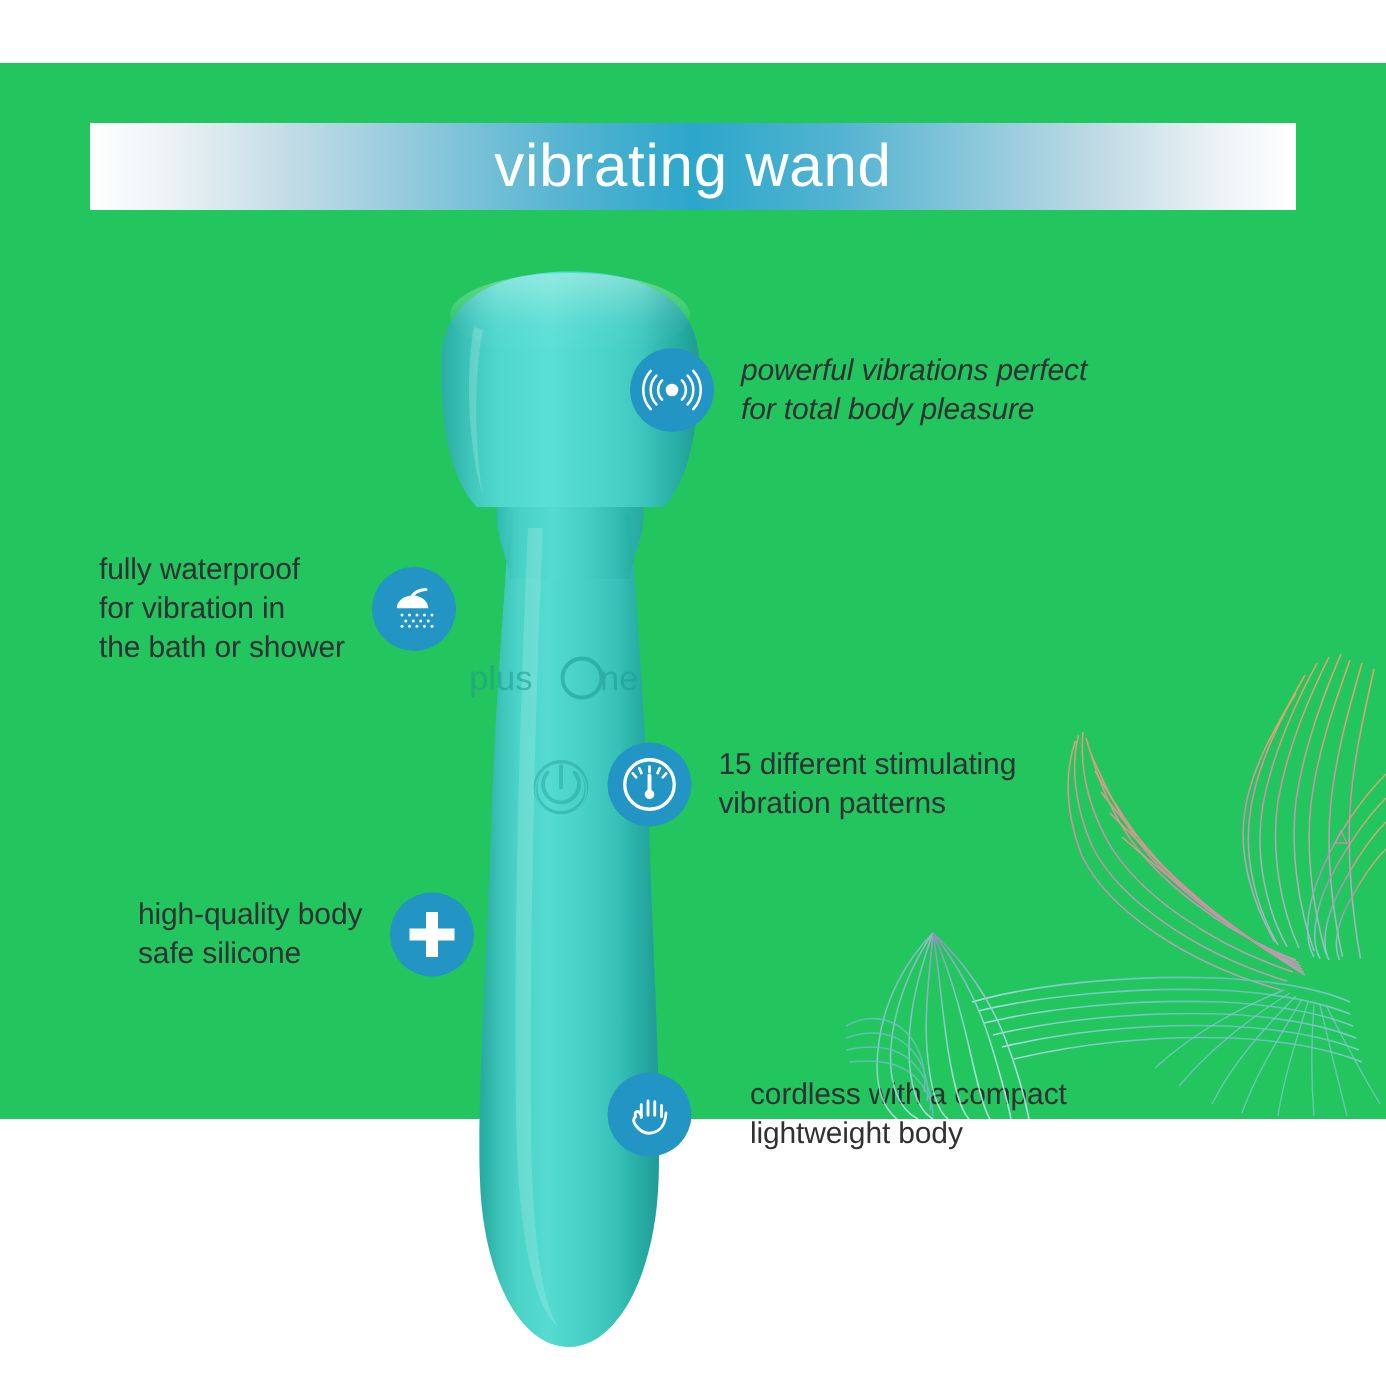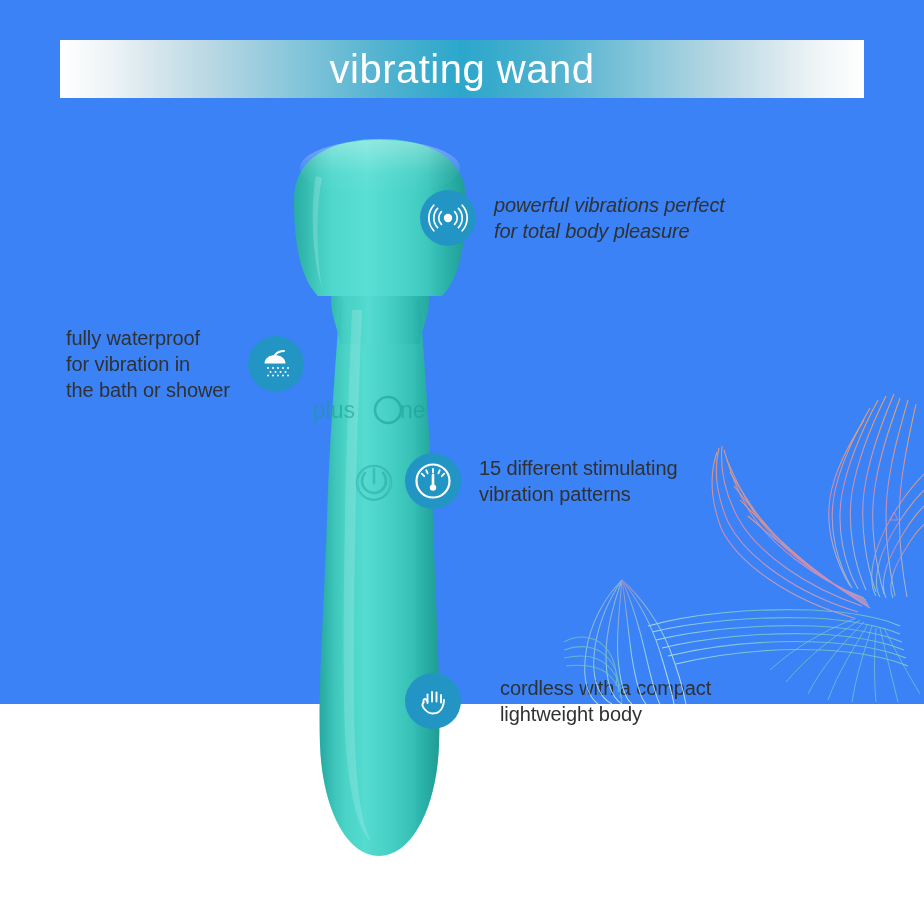--- a/index.html
+++ b/index.html
@@ -5,21 +5,22 @@
   * { box-sizing: border-box; margin: 0; padding: 0; }
   html, body {
     width: 924px; height: 924px;
     background: #ffffff;
     font-family: "Liberation Sans", sans-serif;
     overflow: hidden;
   }
   #page {
     position: relative;
     width: 924px; height: 704px;
-    background: #3b82f6;
+    background: #22c55e;
+    margin-top: 42px;
   }
 
   
   .banner {
     position: absolute;
     left: 60px; top: 40px;
     width: 804px; height: 58px;
     background: linear-gradient(to right,
         #ffffff 0%, #eef4f6 6%, #bcd9e4 18%,
         #52b3d0 40%, #2ba7cb 50%, #52b3d0 62%,
@@ -228,20 +229,29 @@
           <path d="M33.2,14.6 L30.8,17.2"></path>
         </g>
         <path d="M22,16 L22,27" stroke="#ffffff" stroke-width="2.6" stroke-linecap="round"></path>
         <circle cx="22" cy="28.6" r="3.2" fill="#ffffff"></circle>
       </svg>
     </div>
     <div class="callout-text">15 different stimulating
 vibration patterns</div>
   </div>
 
+  <div class="callout left-text" id="callout-silicone">
+    <div class="callout-text">high-quality body
+safe silicone</div>
+    <div class="icon-badge">
+      <svg width="40" height="40" viewBox="0 0 40 40">
+        <path d="M16,5 H24 V16 H35 V24 H24 V35 H16 V24 H5 V16 H16 Z" fill="#ffffff"></path>
+      </svg>
+    </div>
+  </div>
 
   <div class="callout right-text" id="callout-cordless">
     <div class="icon-badge">
       <svg width="40" height="40" viewBox="0 0 40 40">
         <g fill="none" stroke="#ffffff" stroke-width="1.9" stroke-linecap="round" stroke-linejoin="round">
           <path d="M14.5,22 L14.5,13.5"></path>
           <path d="M19,20.5 L19,11"></path>
           <path d="M23.5,20.5 L23.5,11.5"></path>
           <path d="M28,21.5 L28,14"></path>
           <path d="M10.5,21.5 C9,23 9.5,25.5 11,27.5

